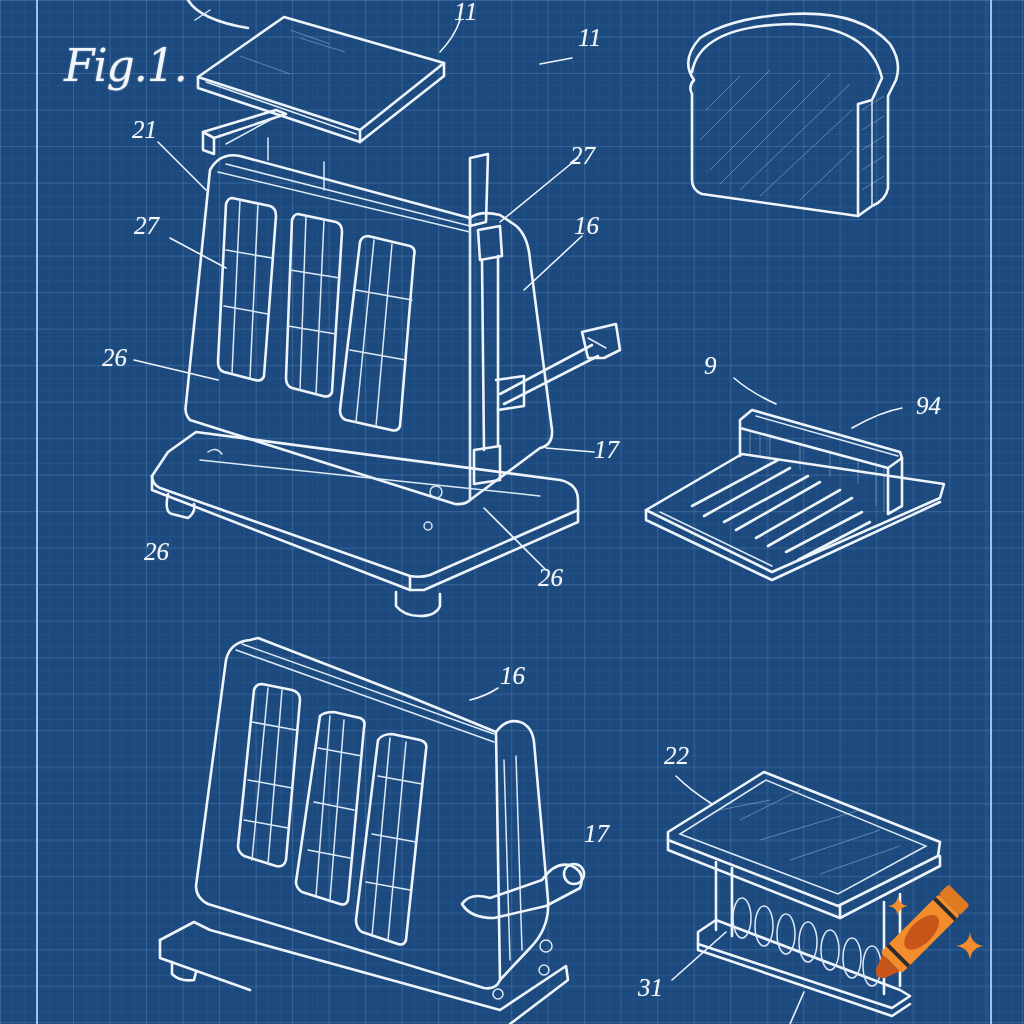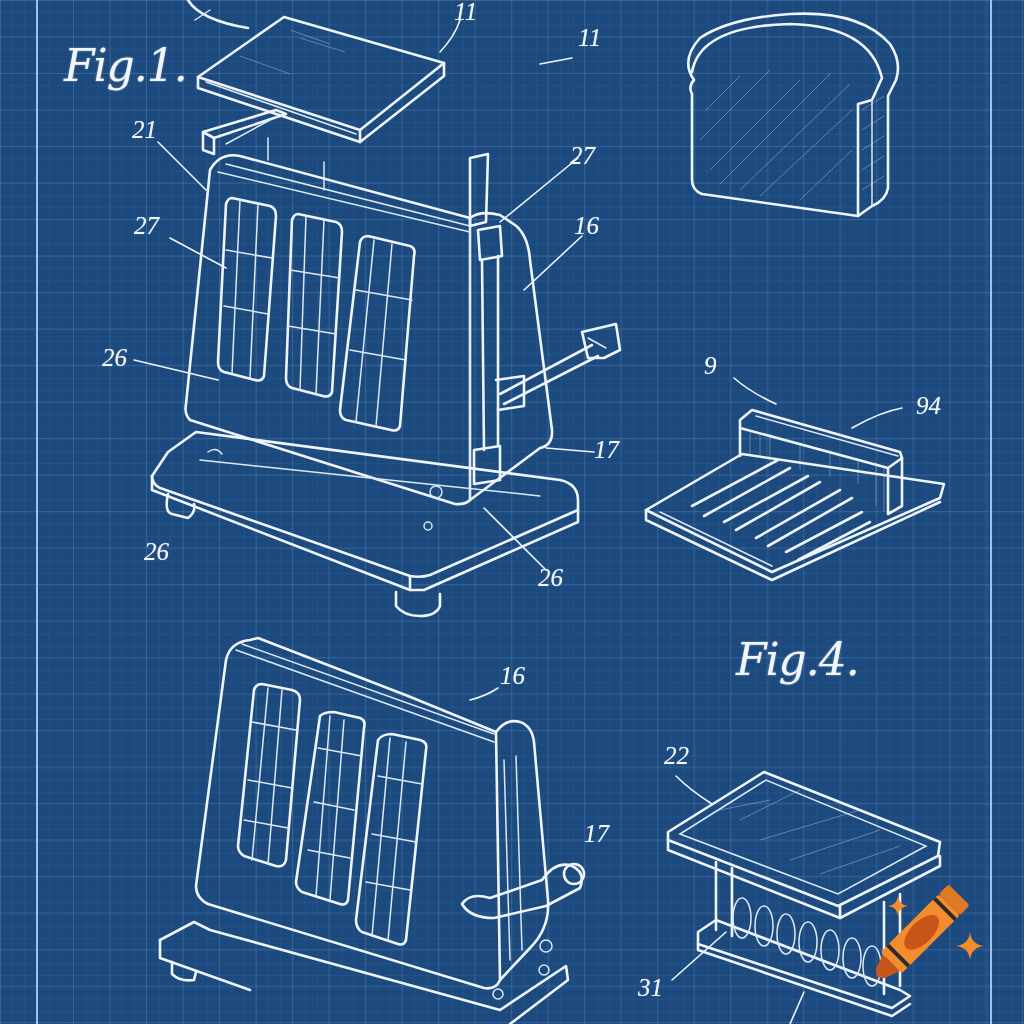--- a/index.html
+++ b/index.html
@@ -231,21 +231,20 @@
     </g>
   </svg>
   <svg style="position:absolute;left:888px;top:896px;width:20px;height:20px" viewBox="0 0 20 20">
     <path d="M10,0 Q11,9 20,10 Q11,11 10,20 Q9,11 0,10 Q9,9 10,0 Z" fill="#f28c2c"></path>
   </svg>
   <svg style="position:absolute;left:956px;top:932px;width:28px;height:28px" viewBox="0 0 20 20">
     <path d="M10,0 Q11,9 20,10 Q11,11 10,20 Q9,11 0,10 Q9,9 10,0 Z" fill="#f28c2c"></path>
   </svg>
 
   <div class="fig-label" style="left:64px;top:40px">Fig.1.</div>
-  <div class="fig-label" style="left:736px;top:634px">Fig.4.</div>
 
   <div class="ref" style="left:454px;top:-2px">11</div>
   <div class="ref" style="left:578px;top:24px">11</div>
   <div class="ref" style="left:132px;top:116px">21</div>
   <div class="ref" style="left:570px;top:142px">27</div>
   <div class="ref" style="left:134px;top:212px">27</div>
   <div class="ref" style="left:574px;top:212px">16</div>
   <div class="ref" style="left:102px;top:344px">26</div>
   <div class="ref" style="left:594px;top:436px">17</div>
   <div class="ref" style="left:144px;top:538px">26</div>

